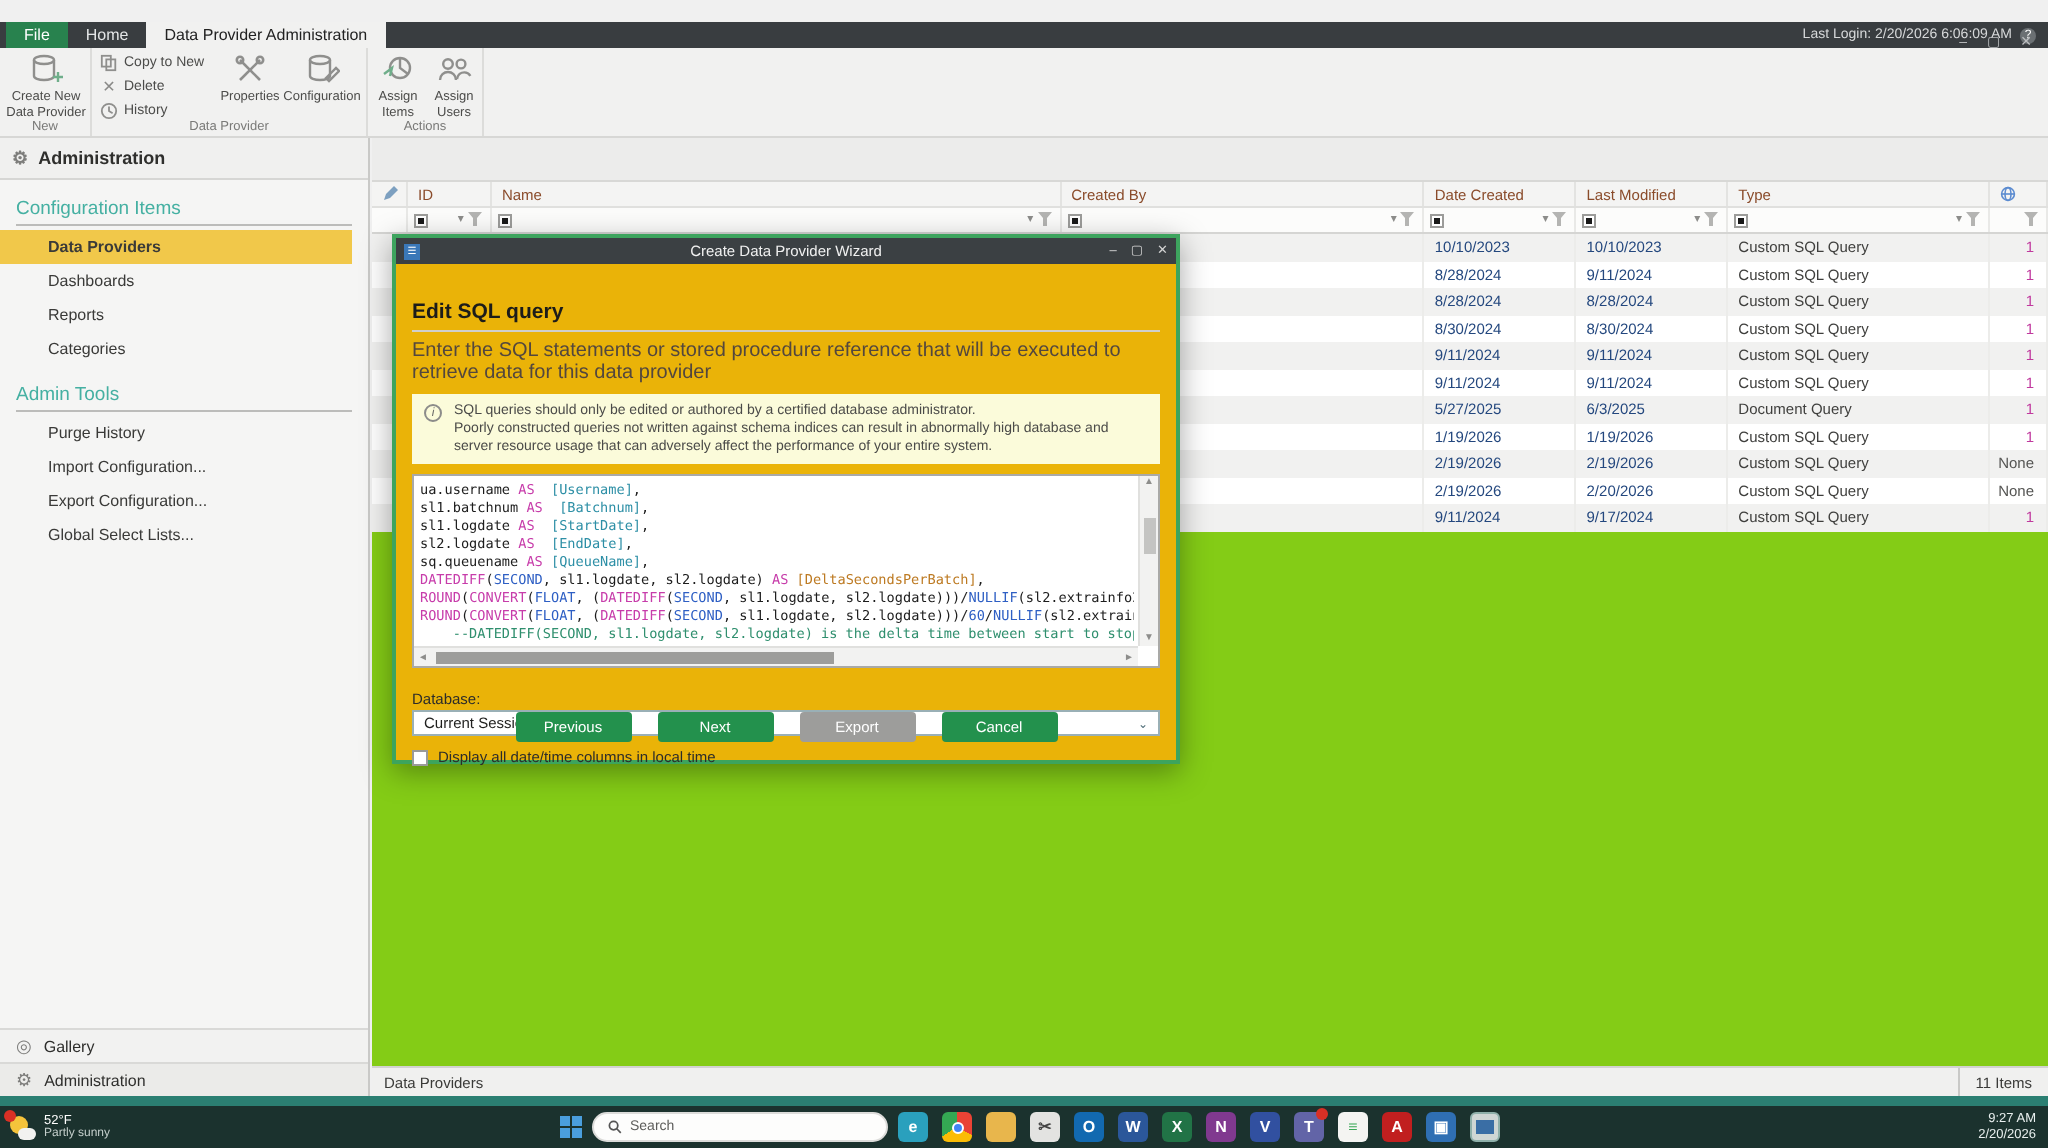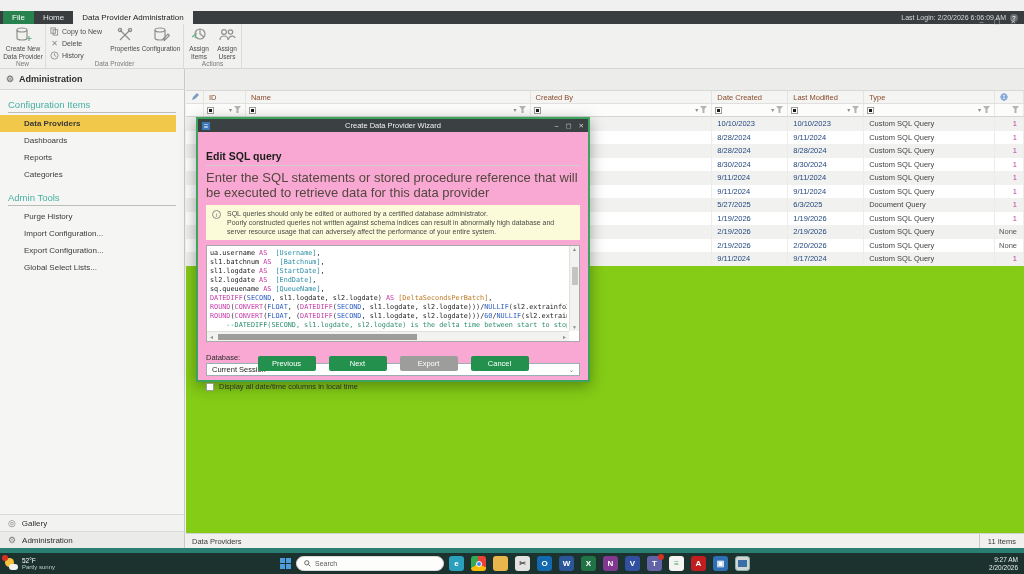--- a/index.html
+++ b/index.html
@@ -65,29 +65,29 @@
   .gc.cnt{justify-content:flex-end;padding-right:6px}
   .cnt-one{color:#c0399e}.cnt-none{color:#555553}
 
   .statusbar{position:absolute;left:0;right:0;bottom:0;height:15px;background:#f0f0ef;border-top:1px solid #d2d2d0;display:flex;align-items:center}
   .statusbar .sleft{font-size:7.5px;color:#3a3a38;padding-left:6px}
   .statusbar .sright{margin-left:auto;font-size:7.5px;color:#3a3a38;border-left:1px solid #c9c9c7;padding:0 8px;height:100%;display:flex;align-items:center}
 
   .teal-strip{position:absolute;left:0;right:0;top:548px;height:5px;background:#2b7f72}
 
   
-  .dialog{position:absolute;left:196px;top:117px;width:394px;height:265px;background:#f9a8d4;border:2px solid #3da45e;box-shadow:0 4px 14px rgba(0,0,0,.35);z-index:50}
+  .dialog{position:absolute;left:196px;top:117px;width:394px;height:265px;background:#eab308;border:2px solid #3da45e;box-shadow:0 4px 14px rgba(0,0,0,.35);z-index:50}
   .dlg-titlebar{height:13px;background:#3b4043;display:flex;align-items:center;padding:0 4px}
   .dlg-ico{width:8px;height:8px;background:#3a78b8;color:#fff;font-size:5px;display:flex;align-items:center;justify-content:center}
   .dlg-title{position:absolute;left:0;right:0;text-align:center;font-size:7.5px;color:#f0f0f0}
   .dlg-ctrls{margin-left:auto;display:flex;gap:7px;z-index:2}
   .dlg-ctrls span{font-size:6.5px;color:#d5d5d5;line-height:13px}
   .dlg-body{position:absolute;left:0;right:0;top:13px;bottom:0;padding:18px 8px}
   .dlg-h1{font-size:10.5px;font-weight:bold;color:#1c1c1a;padding-bottom:3px;border-bottom:1px solid #cfcfcd}
-  .dlg-desc{font-size:13px;color:#53473e;margin-top:4px}
+  .dlg-desc{font-size:10px;color:#53473e;margin-top:4px}
   .infobox{margin-top:5px;background:#fbfbda;padding:4px 6px;display:flex;gap:6px}
   .info-ic{flex:0 0 auto;width:9px;height:9px;border:1px solid #8c8c8a;border-radius:50%;color:#6a6a68;font-size:6px;font-style:italic;display:flex;align-items:center;justify-content:center;margin-top:1px}
   .info-lines{font-size:7px;color:#4a4a48;line-height:9px}
   .codebox{margin-top:5px;border:1px solid #a9a9a7;position:relative;height:97px;background:#fff}
   .codelines{position:absolute;left:3px;top:3px;right:12px;bottom:11px;overflow:hidden;font-family:"DejaVu Sans Mono",monospace;font-size:6.8px;line-height:9px;white-space:pre}
   .tk-p{color:#1c1c1c}.tk-k{color:#c73caa}.tk-n{color:#2e5fc4}.tk-b{color:#2d8fa6}.tk-o{color:#bd7a22}.tk-c{color:#2f8f6e}
   .vscroll{position:absolute;right:0;top:0;bottom:10px;width:10px;background:#f2f2f1;border-left:1px solid #e0e0de;display:flex;flex-direction:column;align-items:center}
   .vscroll .arr{font-size:5px;color:#8d8d8b;line-height:7px}
   .vthumb{width:6px;height:18px;background:#c4c4c2;margin-top:14px}
   .vscroll .arr.dn{margin-top:auto}

